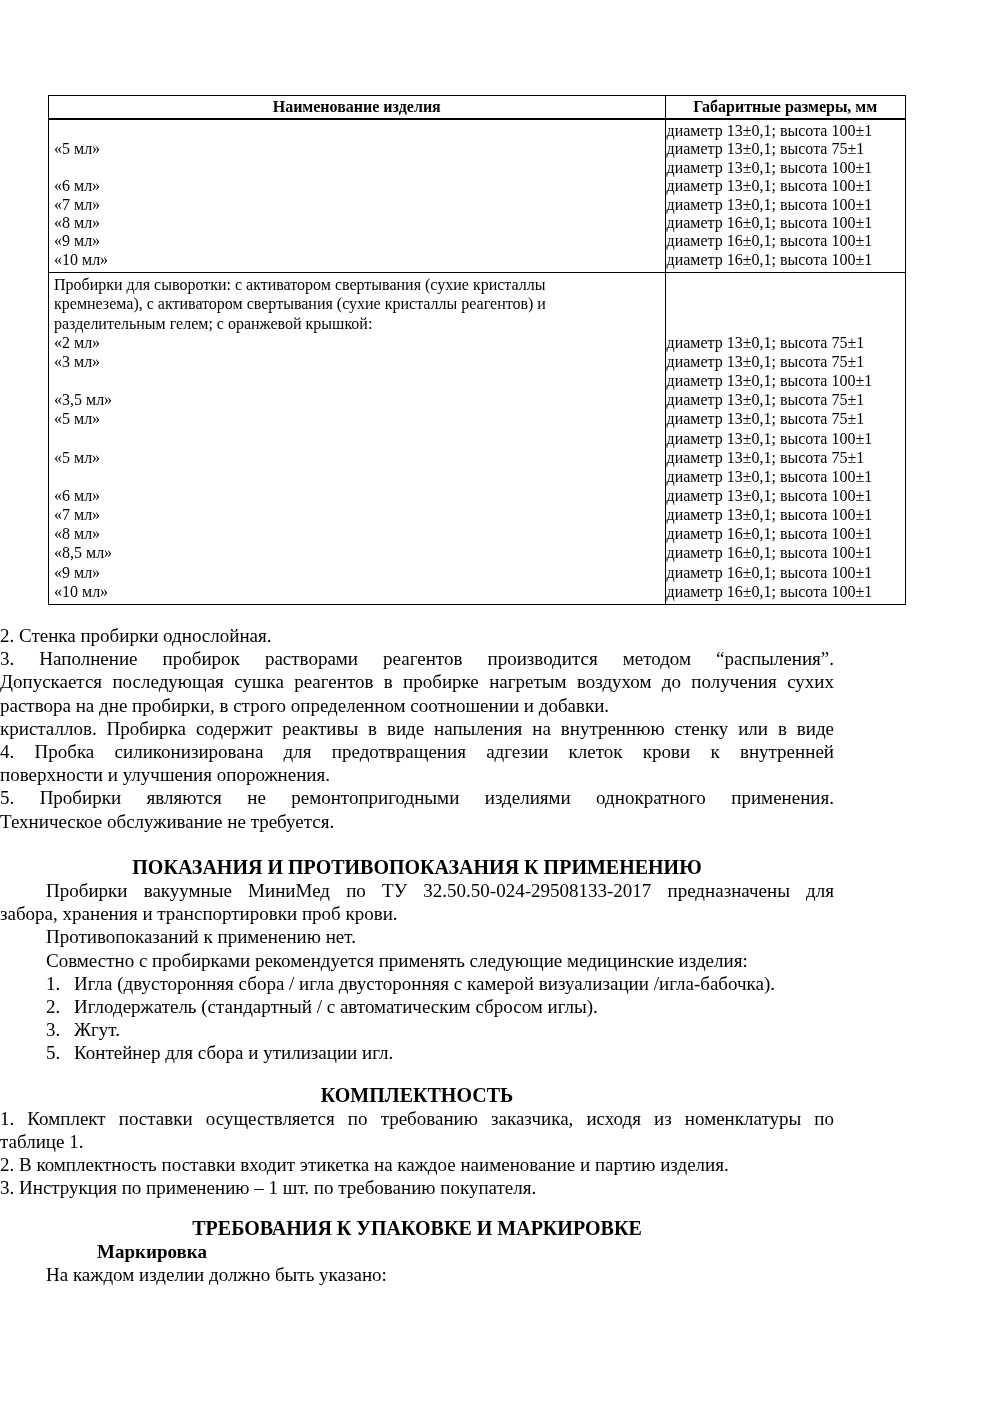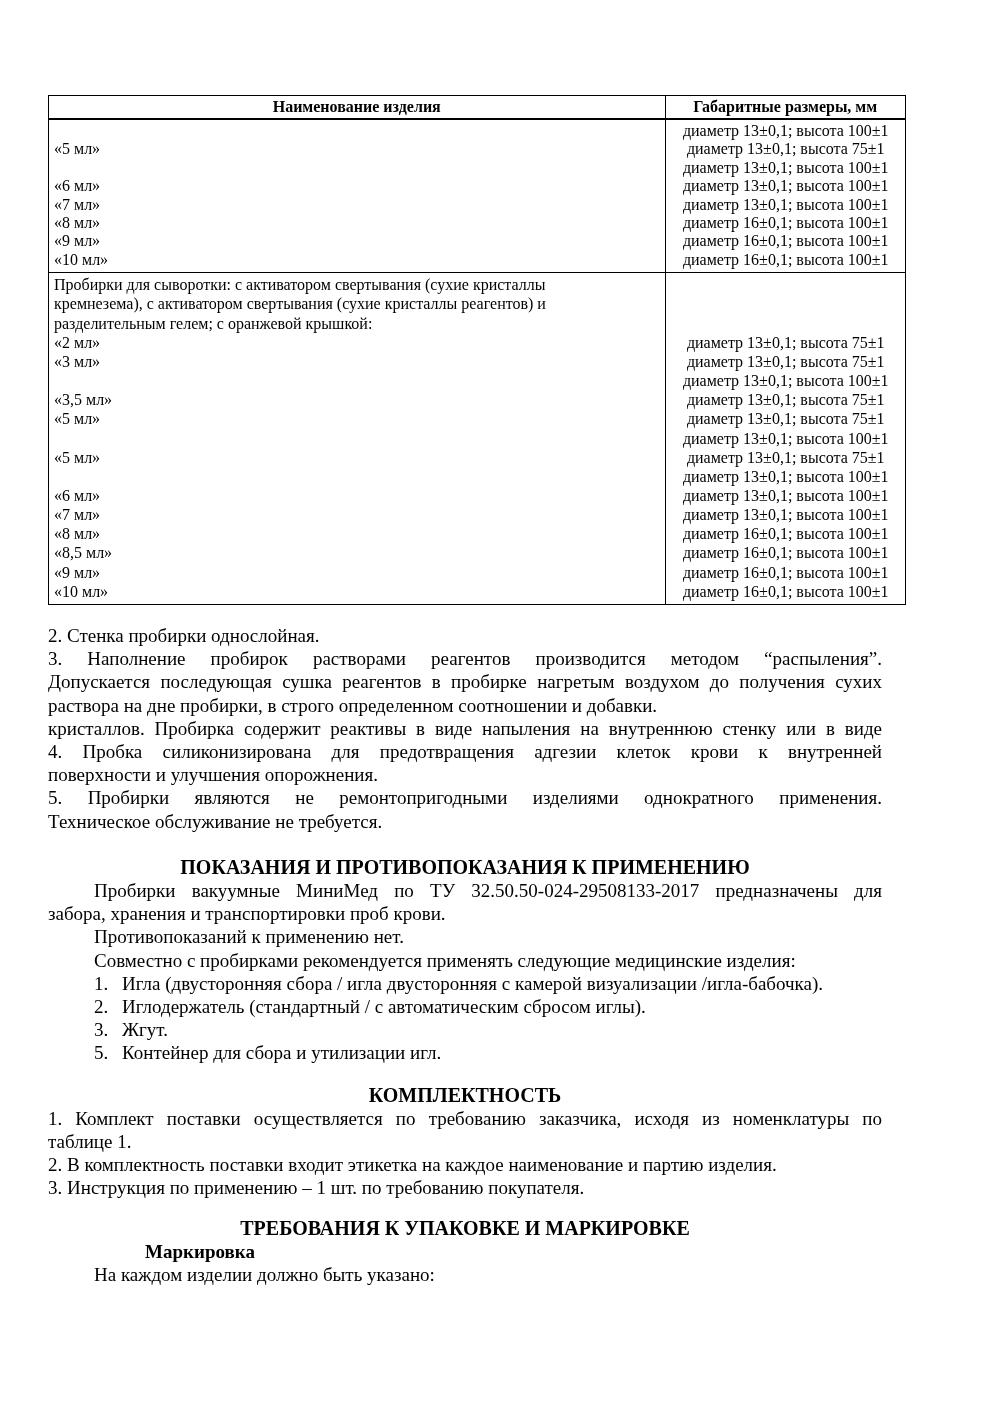--- a/index.html
+++ b/index.html
@@ -17,23 +17,23 @@
   .thead { display:flex; font-weight:bold; line-height:22px; border-bottom:2px solid #000; }
   .th0 { width:615.5px; box-sizing:border-box; text-align:center; }
   .th1 { flex:1; border-left:1.5px solid #000; text-align:center; }
   .trow { position:relative; padding:2px 0 3px; }
   .trow + .trow { border-top:1.5px solid #000; }
   .trow::after { content:""; position:absolute; left:615.5px; top:0; bottom:0; width:1.5px; background:#000; }
   .tline { display:flex; }
   .row1 .tline { line-height:18.4px; min-height:18.4px; }
   .row2 .tline { line-height:19.15px; min-height:19.15px; }
   .tc0 { width:615.5px; box-sizing:border-box; padding-left:5px; }
-  .tc1 { flex:1; text-align:center; padding-left:2px; }
+  .tc1 { flex:1; padding-left:2px; }
   
-  .textblock { width:834px; margin-left:48px; }
+  .textblock { width:834px; }
   .line { min-height:23.2px; line-height:23.2px; }
   .stretch { text-align:justify; text-align-last:justify; }
   .indent { padding-left:46px; }
   .indent2 { padding-left:97px; }
   .bold { font-weight:bold; }
   .h-section { font-size:20px; font-weight:bold; text-align:center; line-height:23.2px; min-height:23.2px; }
   .specs { margin-top:19px; }
   .mt-h1 { margin-top:23px; }
   .mt-h2 { margin-top:19px; }
   .mt-h3 { margin-top:17px; }

